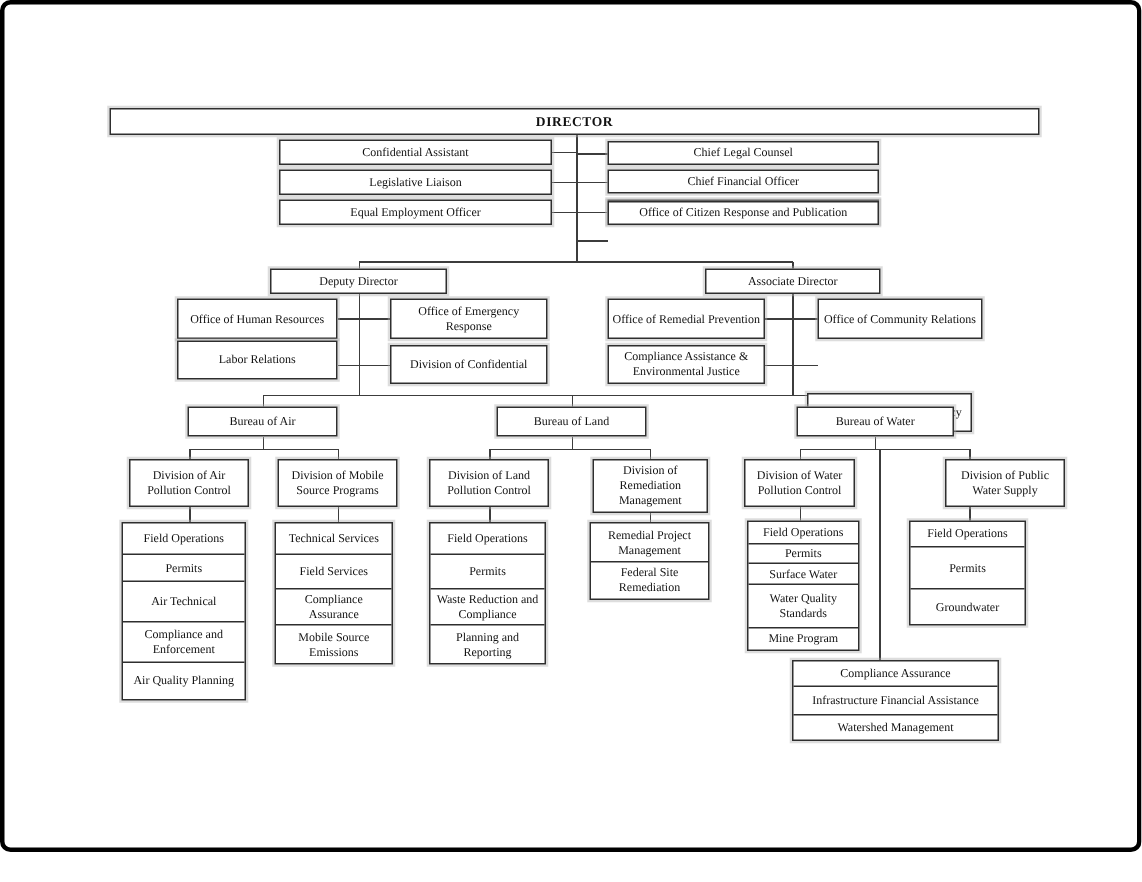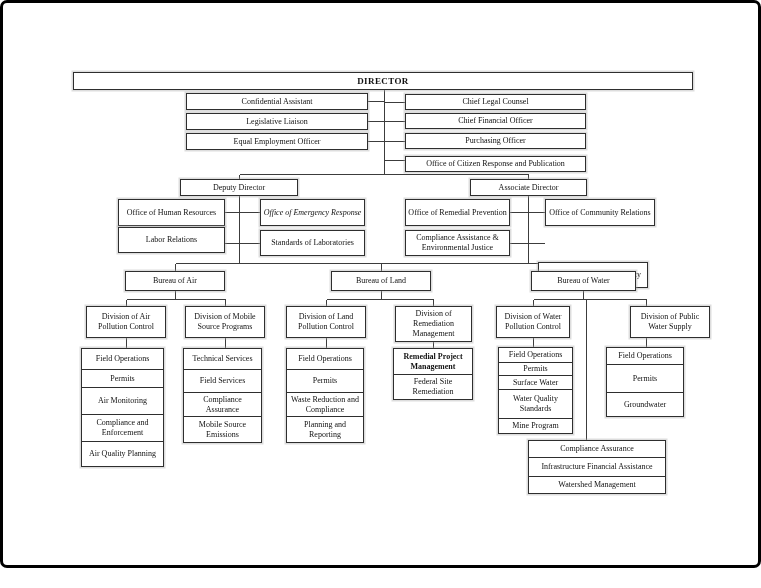--- a/index.html
+++ b/index.html
@@ -77,70 +77,70 @@
 
   <div class="box title" style="left:70px;top:69px;width:620px;height:18px;">DIRECTOR</div>
 
   <div class="box" style="left:183px;top:90px;width:182px;height:17px;">Confidential Assistant</div>
   <div class="box" style="left:183px;top:110px;width:182px;height:17px;">Legislative Liaison</div>
   <div class="box" style="left:183px;top:130px;width:182px;height:17px;">Equal Employment Officer</div>
 
   <div class="box" style="left:402px;top:91px;width:181px;height:16px;">Chief Legal Counsel</div>
   <div class="box" style="left:402px;top:110px;width:181px;height:16px;">Chief Financial Officer</div>
   <div class="box" style="left:402px;top:130px;width:181px;height:16px;">Purchasing Officer</div>
-  <div class="box" style="left:402px;top:153px;width:181px;height:16px;">Office of Citizen Response and Publication</div>
+  <div class="box" style="left:402px;top:131px;width:181px;height:16px;">Office of Citizen Response and Publication</div>
 
   <div class="box" style="left:177px;top:176px;width:118px;height:17px;">Deputy Director</div>
   <div class="box" style="left:467px;top:176px;width:117px;height:17px;">Associate Director</div>
 
   <div class="box" style="left:115px;top:196px;width:107px;height:27px;">Office of Human Resources</div>
-  <div class="box" style="left:257px;top:196px;width:105px;height:27px;font-style:italic;">Office of Emergency Response</div>
+  <div class="box" style="left:257px;top:196px;width:105px;height:27px;">Office of Emergency Response</div>
   <div class="box" style="left:115px;top:224px;width:107px;height:26px;">Labor Relations</div>
-  <div class="box" style="left:257px;top:227px;width:105px;height:26px;">Standards of Laboratories</div>
+  <div class="box" style="left:257px;top:227px;width:105px;height:26px;">Division of Confidential</div>
 
   <div class="box" style="left:402px;top:196px;width:105px;height:27px;">Office of Remedial Prevention</div>
   <div class="box" style="left:542px;top:196px;width:110px;height:27px;">Office of Community Relations</div>
   <div class="box" style="left:402px;top:227px;width:105px;height:26px;">Compliance Assistance &amp; Environmental Justice</div>
   <div class="box" style="left:535px;top:227px;width:110px;height:26px;margin-top:32px;">Office of Outreach and Policy</div>
 
   <div class="box" style="left:122px;top:268px;width:100px;height:20px;">Bureau of Air</div>
   <div class="box" style="left:328px;top:268px;width:100px;height:20px;">Bureau of Land</div>
   <div class="box" style="left:528px;top:268px;width:105px;height:20px;">Bureau of Water</div>
 
   <div class="box" style="left:83px;top:303px;width:80px;height:32px;">Division of Air Pollution Control</div>
   <div class="box" style="left:182px;top:303px;width:80px;height:32px;">Division of Mobile Source Programs</div>
   <div class="box" style="left:283px;top:303px;width:80px;height:32px;">Division of Land Pollution Control</div>
   <div class="box" style="left:392px;top:303px;width:77px;height:36px;">Division of Remediation Management</div>
   <div class="box" style="left:493px;top:303px;width:74px;height:32px;">Division of Water Pollution Control</div>
   <div class="box" style="left:603px;top:303px;width:80px;height:32px;margin-left:24px;">Division of Public Water Supply</div>
 
   <div class="stack" style="left:78px;top:345px;width:83px;">
     <div class="row" style="height:20px;">Field Operations</div>
     <div class="row" style="height:18px;">Permits</div>
-    <div class="row" style="height:27px;">Air Monitoring</div>
+    <div class="row" style="height:27px;">Air Technical</div>
     <div class="row" style="height:27px;">Compliance and Enforcement</div>
     <div class="row" style="height:25px;">Air Quality Planning</div>
   </div>
 
   <div class="stack" style="left:180px;top:345px;width:79px;">
     <div class="row" style="height:20px;">Technical Services</div>
     <div class="row" style="height:23px;">Field Services</div>
     <div class="row" style="height:24px;">Compliance Assurance</div>
     <div class="row" style="height:26px;">Mobile Source Emissions</div>
   </div>
 
   <div class="stack" style="left:283px;top:345px;width:78px;">
     <div class="row" style="height:20px;">Field Operations</div>
     <div class="row" style="height:23px;">Permits</div>
     <div class="row" style="height:24px;">Waste Reduction and Compliance</div>
     <div class="row" style="height:26px;">Planning and Reporting</div>
   </div>
 
   <div class="stack" style="left:390px;top:345px;width:80px;">
-    <div class="row" style="height:25px;font-weight:bold;">Remedial Project Management</div>
+    <div class="row" style="height:25px;">Remedial Project Management</div>
     <div class="row" style="height:25px;">Federal Site Remediation</div>
   </div>
 
   <div class="stack" style="left:495px;top:344px;width:75px;">
     <div class="row" style="height:14px;">Field Operations</div>
     <div class="row" style="height:13px;">Permits</div>
     <div class="row" style="height:14px;">Surface Water</div>
     <div class="row" style="height:29px;">Water Quality Standards</div>
     <div class="row" style="height:15px;">Mine Program</div>
   </div>

